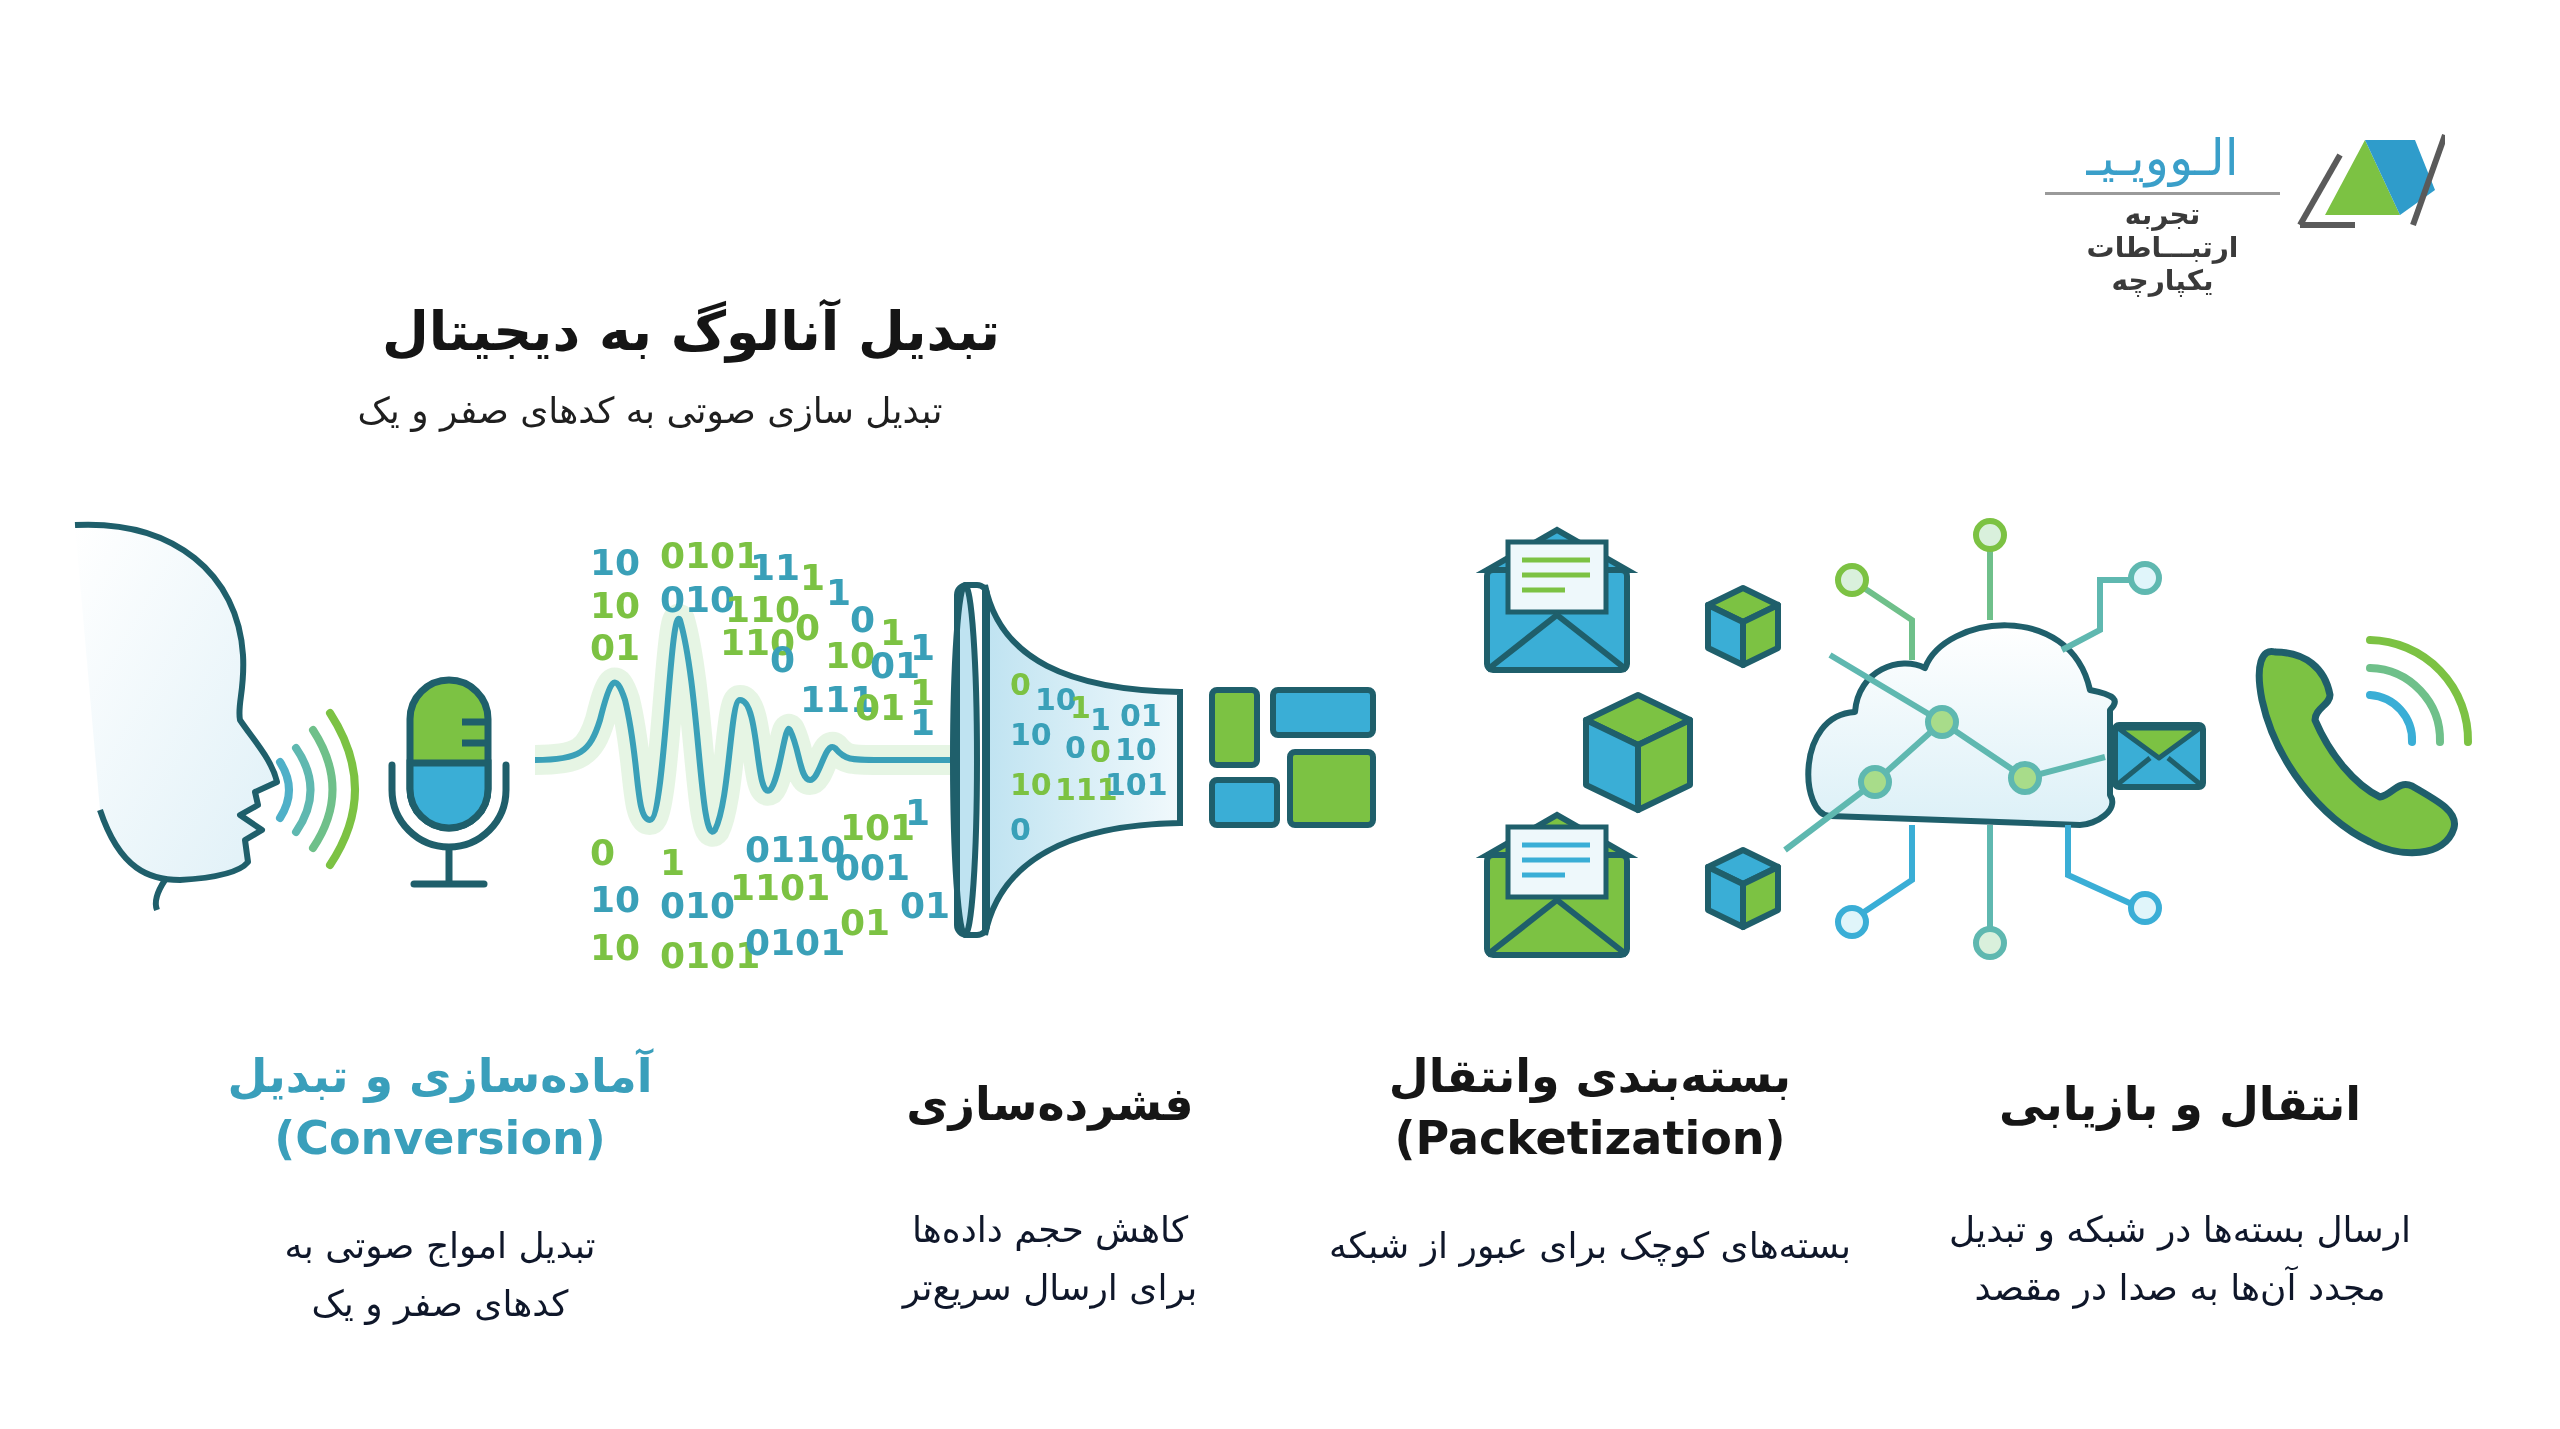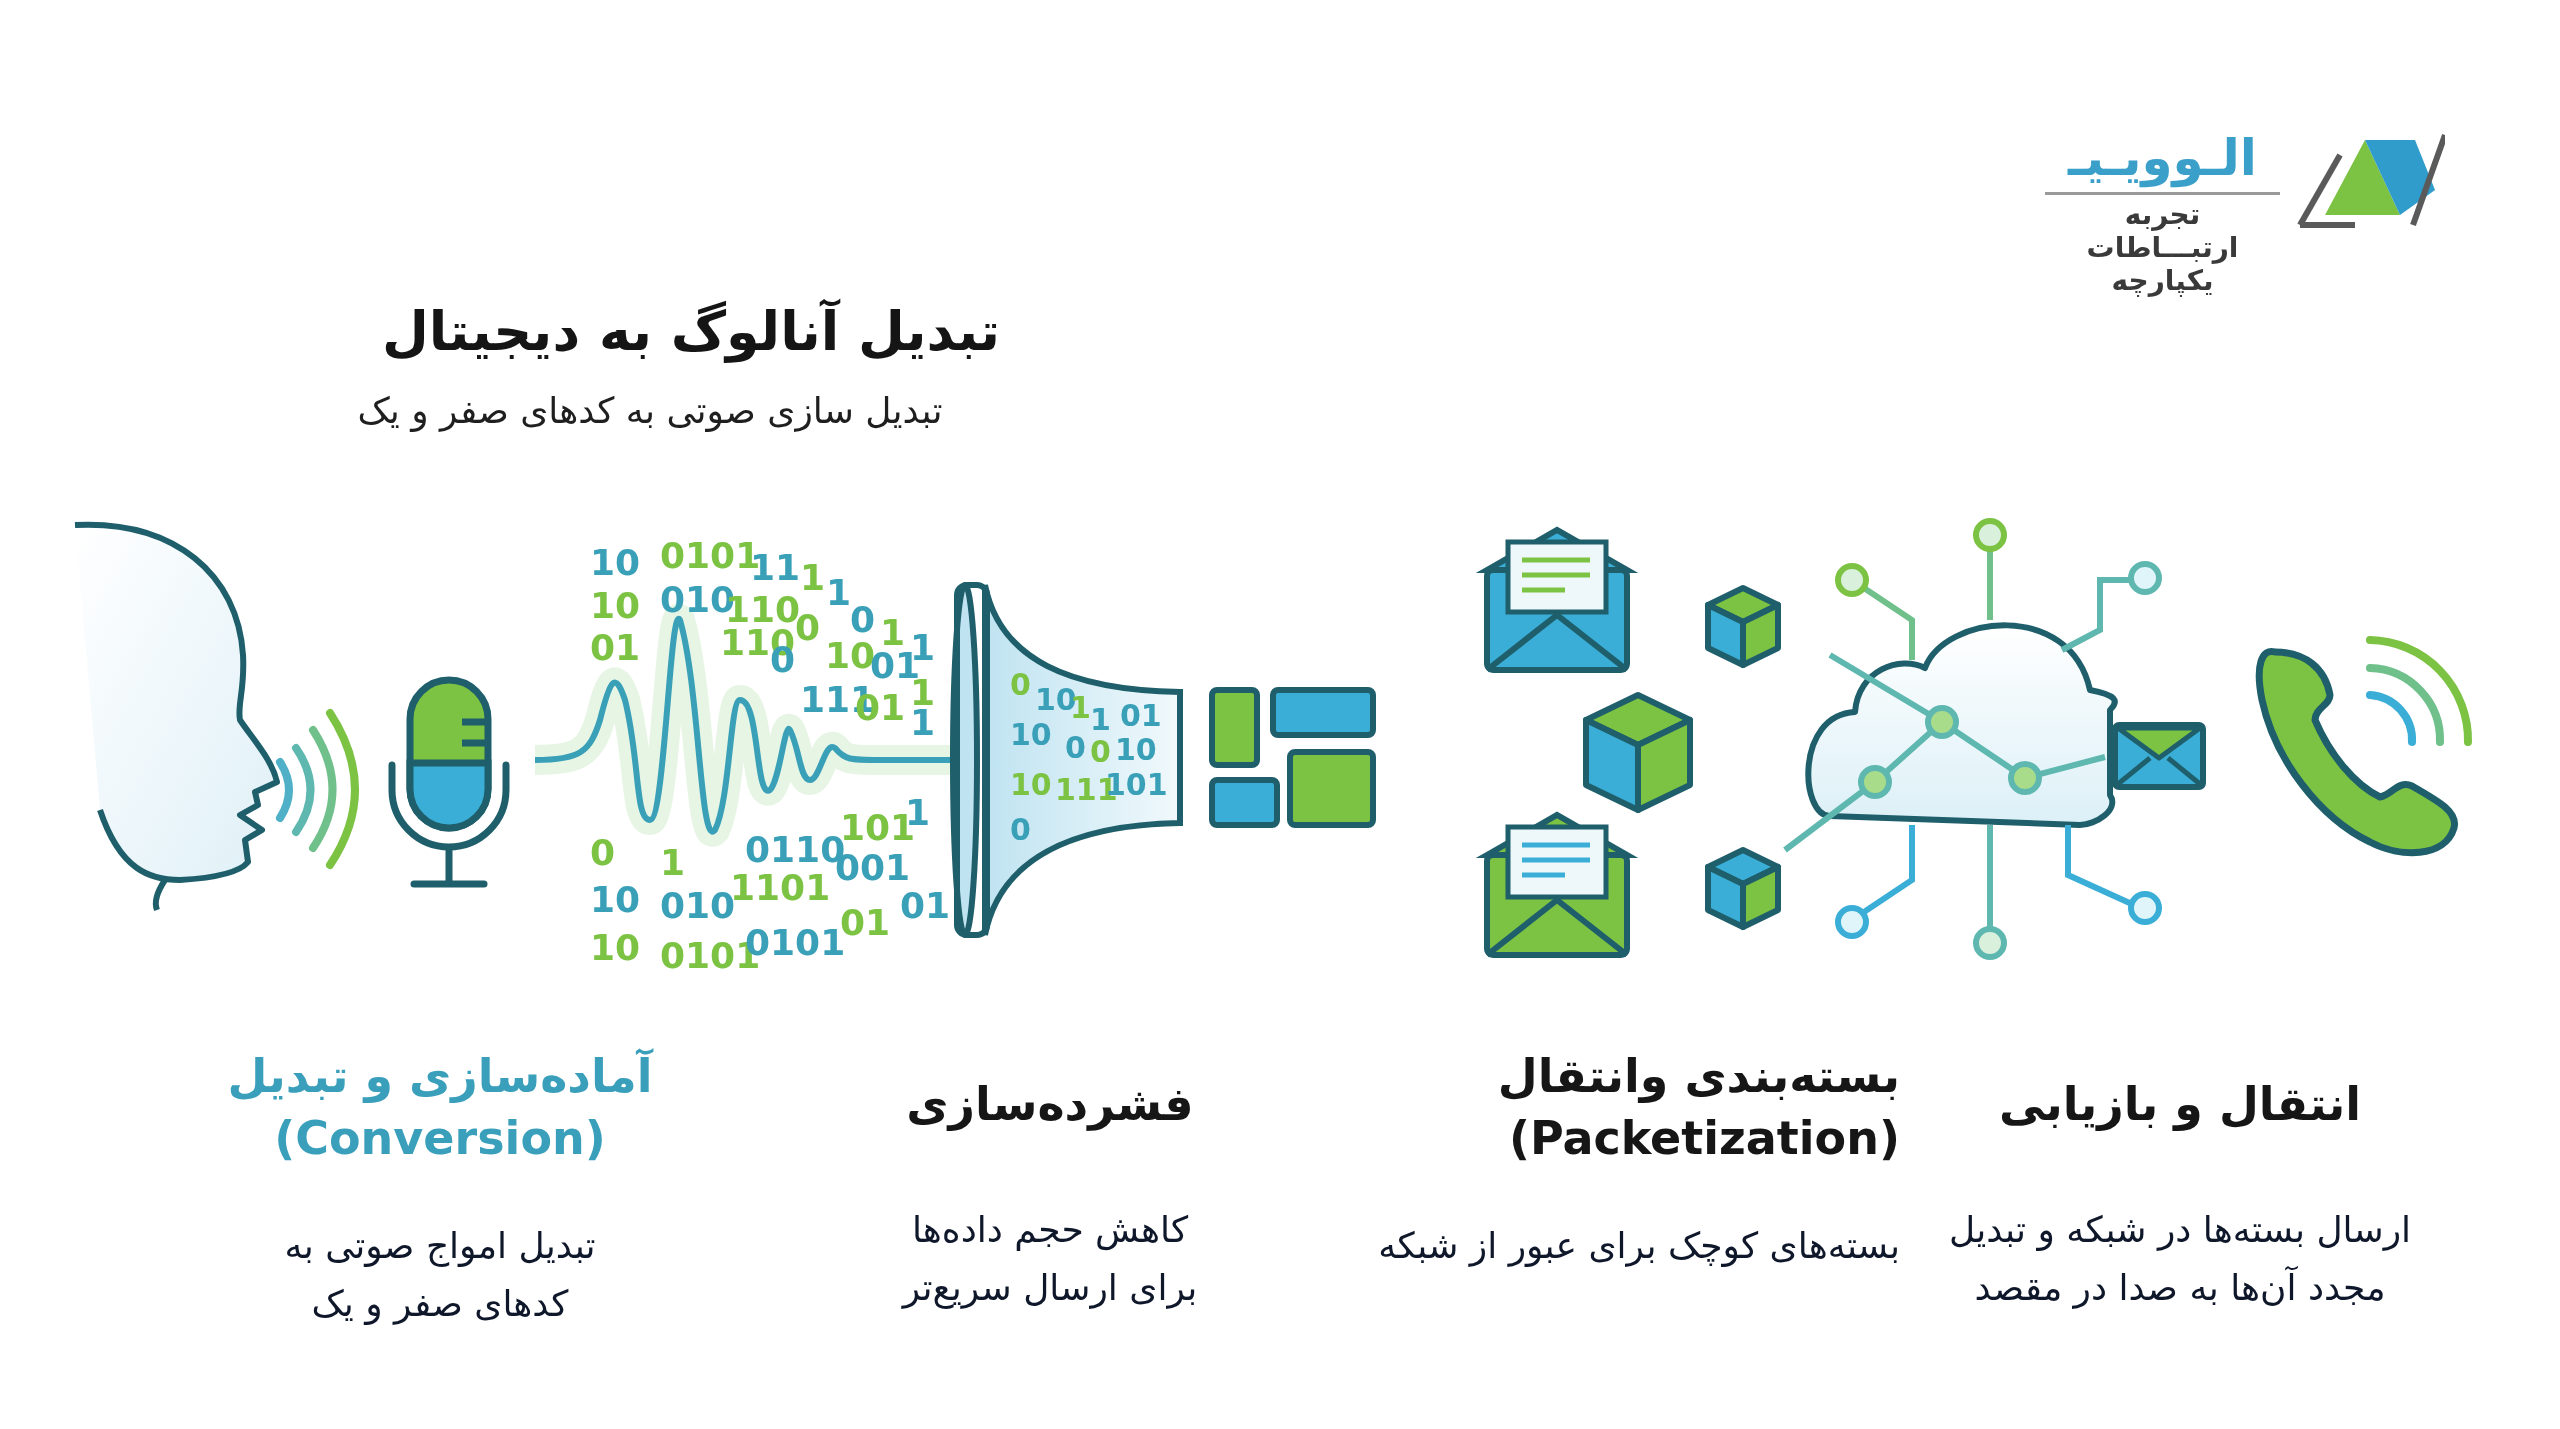--- a/index.html
+++ b/index.html
@@ -1,38 +1,38 @@
 <!DOCTYPE html>
 <html><head>
 <meta charset="utf-8">
 <style>
   html,body{margin:0;padding:0;background:#ffffff;}
   body{width:2560px;height:1429px;position:relative;overflow:hidden;font-family:"DejaVu Sans","Liberation Sans",sans-serif;color:#1a1a1a;}
   .abs{position:absolute;}
   .rtl{direction:rtl;unicode-bidi:plaintext;}
   
   #logo{left:2030px;top:120px;width:420px;height:110px;}
-  #logo .brand{position:absolute;left:15px;top:8px;width:235px;text-align:center;font-weight:bold;font-size:50px;line-height:60px;color:#3a9fc9;direction:rtl;}
+  #logo .brand{position:absolute;left:15px;top:8px;width:235px;text-align:center;font-weight:normal;font-size:50px;line-height:60px;color:#3a9fc9;direction:rtl;}
   #logo .rule{position:absolute;left:15px;top:72px;width:235px;height:3px;background:#9a9a9a;}
   #logo .tag{position:absolute;left:15px;top:78px;width:235px;text-align:center;font-size:28px;font-weight:bold;color:#3a3a3a;direction:rtl;}
   #logo svg{position:absolute;left:265px;top:0;}
   
   #title{left:300px;top:300px;width:700px;font-size:54px;font-weight:bold;color:#151515;}
   #subtitle{left:300px;top:390px;width:700px;text-align:center;font-size:36px;color:#1f1f1f;}
   
   #illus{left:0;top:500px;width:2560px;height:500px;}
   
   .step{position:absolute;top:1045px;text-align:center;}
   .step .h{font-size:46px;font-weight:bold;line-height:62px;color:#161616;direction:rtl;}
   .step .h.accent{color:#3a9fbb;}
   .step .desc{margin-top:48px;font-size:36px;line-height:58px;color:#0f172a;direction:rtl;}
   .step .desc span{display:block;}
   #step1{left:180px;width:520px;}
   #step2{left:830px;width:440px;}
-  #step3{left:1280px;width:620px;text-align:right;}
+  #step3{left:1280px;width:620px;}
   #step4{left:1900px;width:560px;}
   #step2 .desc, #step4 .desc{margin-top:48px;}
 </style>
 </head>
 <body>
 
 <div id="logo" class="abs">
   <div class="brand">الـوویـیـ</div>
   <div class="rule"></div>
   <div class="tag">تجربه ارتبـــاطات یکپارچه</div>

